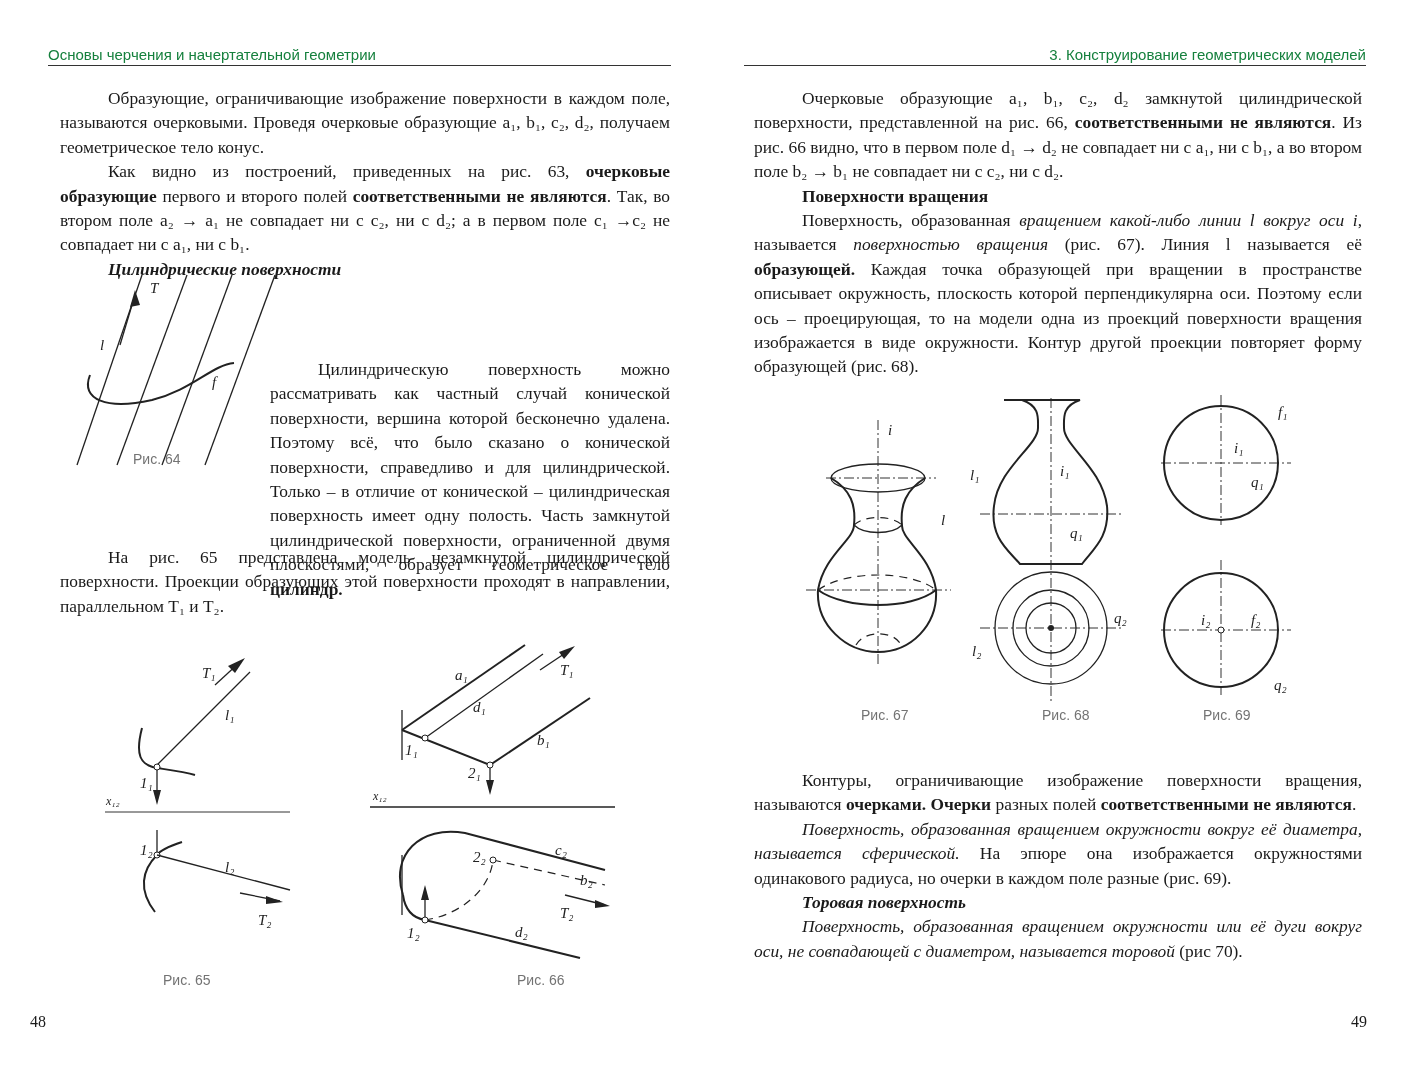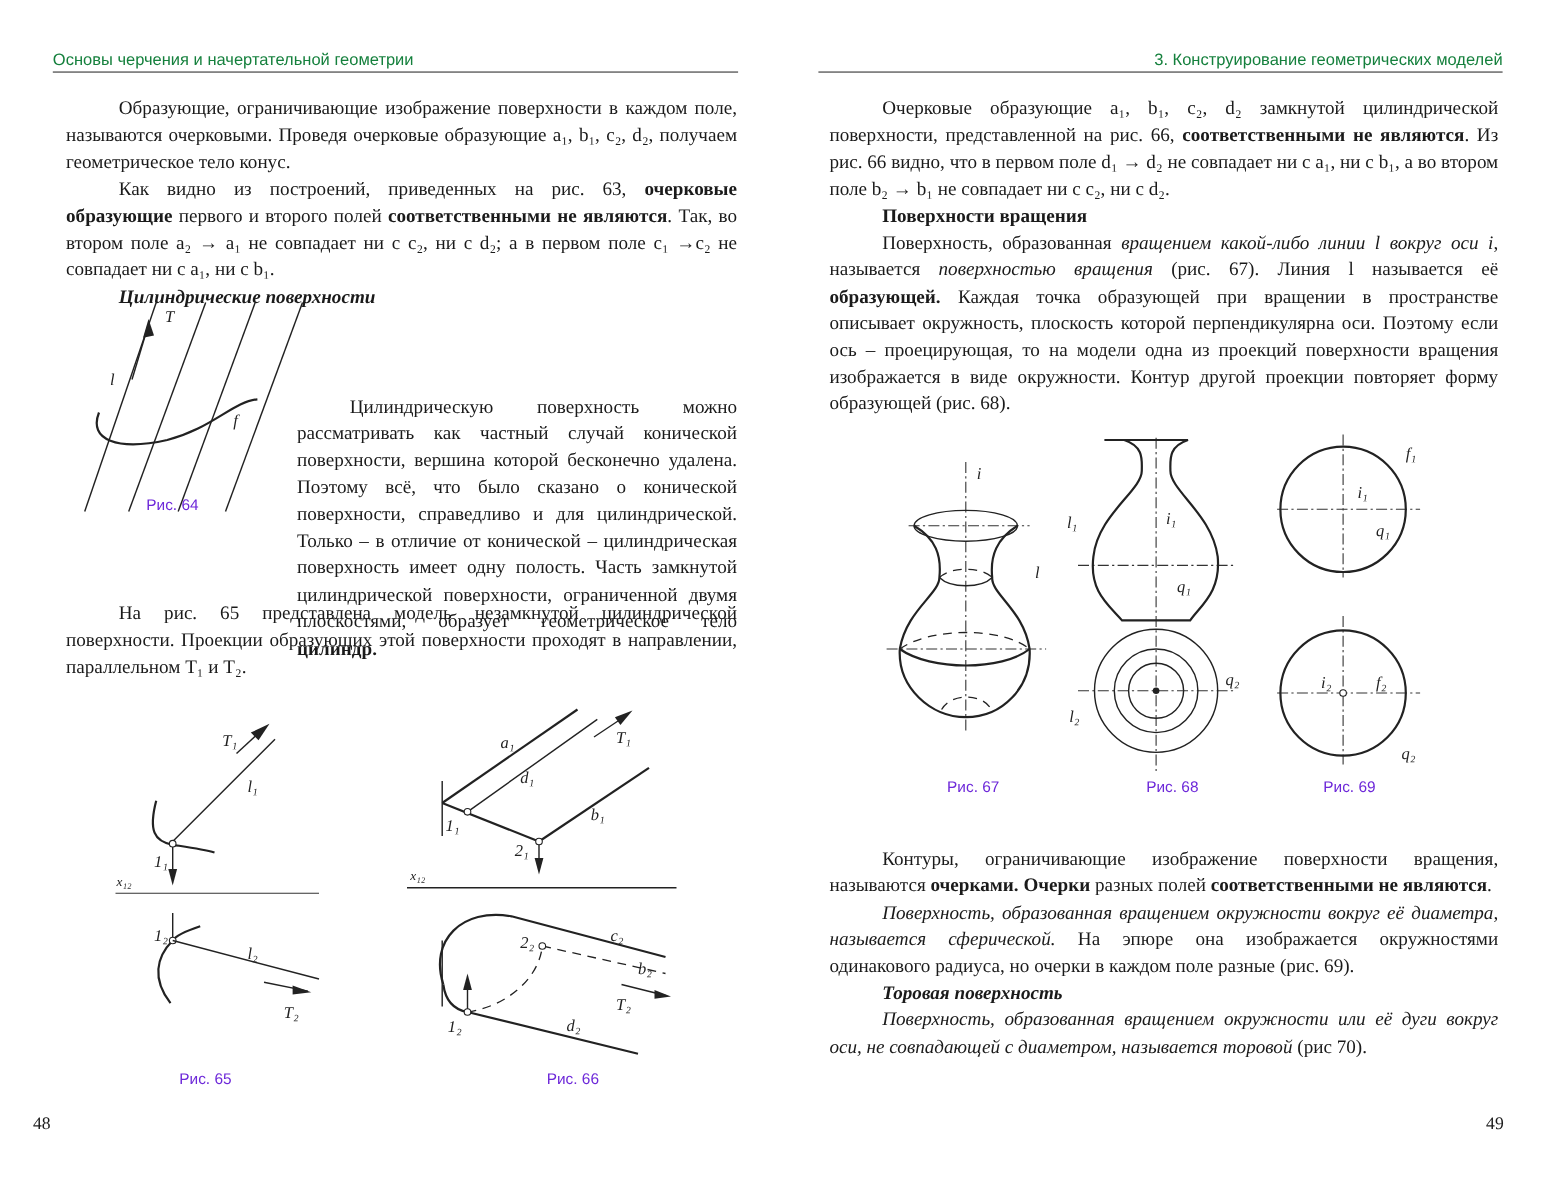--- a/index.html
+++ b/index.html
@@ -21,21 +21,21 @@
   .text { position: absolute; font-size: 17.4px; line-height: 24.4px; text-align: justify; }
   .page.left .text { left: 60px; width: 610px; }
   .page.right .text { left: 48px; width: 608px; }
 
   .p { text-indent: 48px; }
   .b { font-weight: bold; }
   .i { font-style: italic; }
   .bi { font-weight: bold; font-style: italic; }
   .heading { padding-left: 48px; }
 
-  .cap { position: absolute; font-family: "Liberation Sans", sans-serif; font-size: 14px; color: #6d28d9; }
+  .cap { position: absolute; font-family: "Liberation Sans", sans-serif; font-size: 14px; color: #737373; }
   .pageno { position: absolute; top: 1013px; font-family: "Liberation Serif", serif; font-size: 16px; }
 
   svg { position: absolute; overflow: visible; }
   svg text { font-family: "Liberation Serif", serif; font-style: italic; font-size: 15px; fill: #222; }
   .ln { stroke: #222; stroke-width: 1.3; fill: none; }
   .th { stroke: #222; stroke-width: 2; fill: none; }
   .axis { stroke: #333; stroke-width: 1; fill: none; stroke-dasharray: 10 3 2 3; }
   .dash { stroke: #222; stroke-width: 1.2; fill: none; stroke-dasharray: 8 6; }
 
   .fig64-text-left { position: absolute; left: 270px; top: 260px; width: 400px; font-size: 17.4px; line-height: 24.4px; text-align: justify; }
@@ -132,21 +132,21 @@
     <text x="40" y="115">1₁</text>
     <text x="103" y="138">2₁</text>
     <text x="8" y="160" style="font-size:12px">x₁₂</text>
     <text x="190" y="215">c₂</text>
     <text x="108" y="222">2₂</text>
     <text x="215" y="245">b₂</text>
     <text x="195" y="278">T₂</text>
     <text x="42" y="298">1₂</text>
     <text x="150" y="297">d₂</text>
   </svg>
-  <div class="cap" style="left:497px; top:972px;">Рис. 66</div>
+  <div class="cap" style="left:517px; top:972px;">Рис. 66</div>
 
   <div class="pageno" style="left:30px;">48</div>
 </div>
 
 <div class="page right">
   <div class="running-head">3. Конструирование геометрических моделей</div>
 
   <div class="text" style="top:86px;">
     <p class="p"><span>Очерковые образующие a₁, b₁, c₂, d₂ замкнутой цилиндрической поверхности, представленной на рис. 66, </span><span class="b">соответственными не являются</span><span>. Из рис. 66 видно, что в первом поле d₁ → d₂ не совпадает ни с a₁, ни с b₁, а во втором поле b₂ → b₁ не совпадает ни с c₂, ни с d₂.</span></p>
     <p class="heading b">Поверхности вращения</p>

